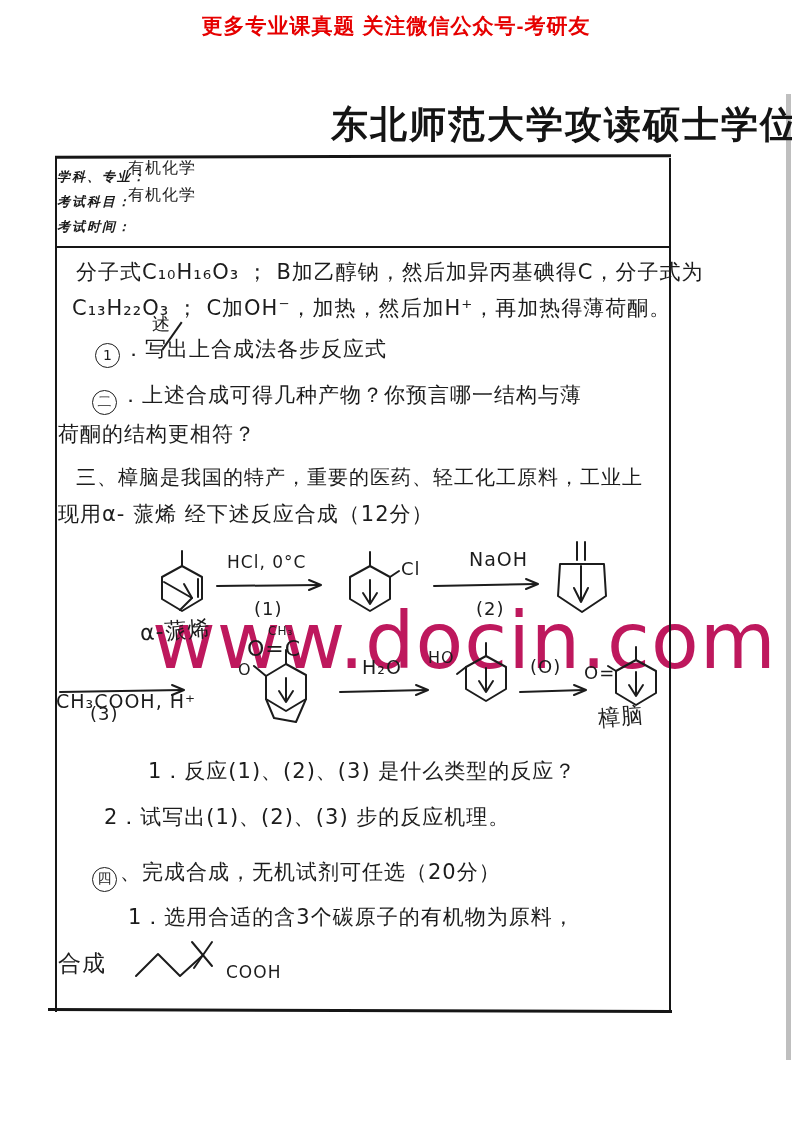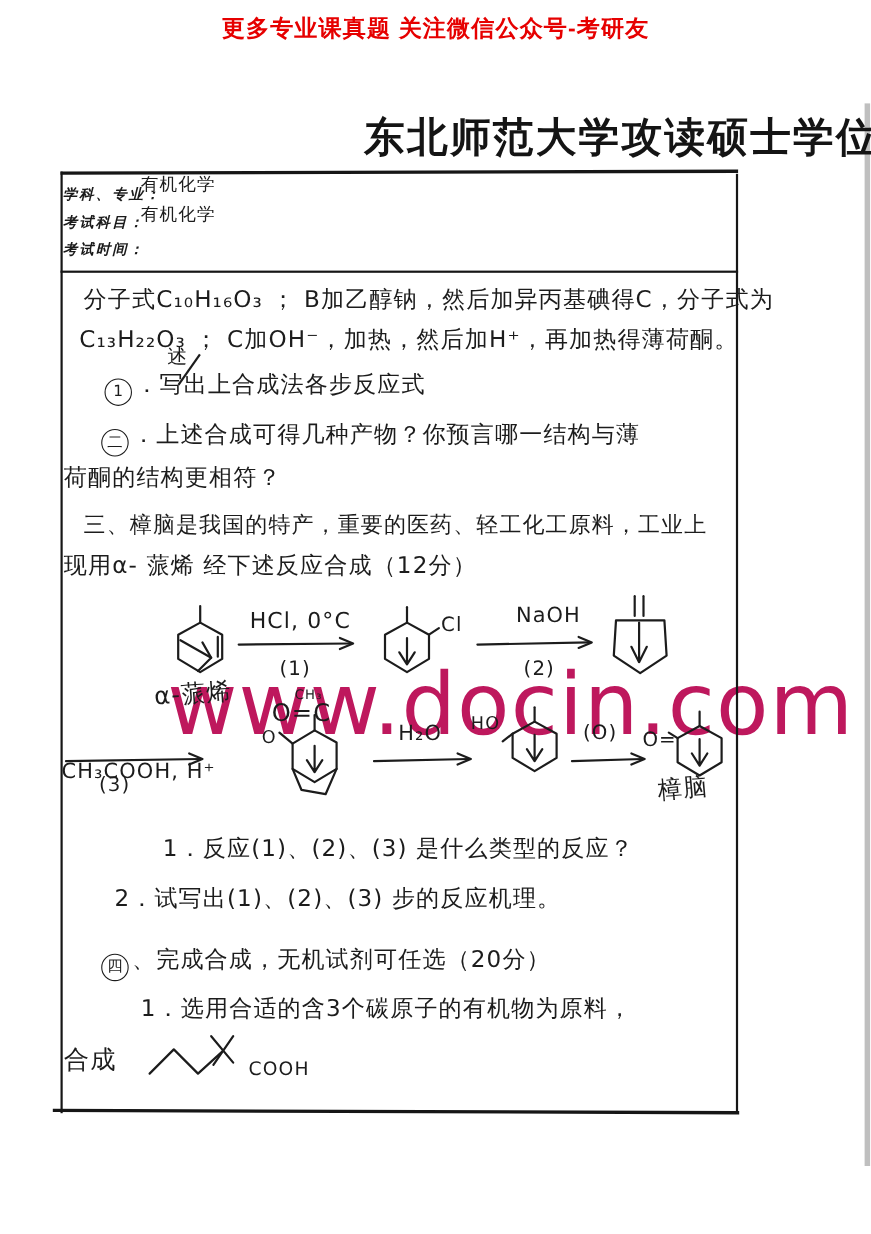--- a/index.html
+++ b/index.html
@@ -81,21 +81,21 @@
     <line x1="48" y1="33" x2="48" y2="51"></line>
     <path d="M14 36 L42 52 L30 64"></path>
     <line x1="42" y1="52" x2="34" y2="38"></line>
   </svg>
   <div class="hw fg" style="left:140px;top:616px;font-size:22px;transform:rotate(-4deg);">α-蒎烯</div>
 
   <svg class="sk fg" style="left:215px;top:578px;" width="115" height="14" viewBox="0 0 115 14">
     <line x1="2" y1="8" x2="104" y2="7"></line>
       <path d="M94 2 L106 7 L94 12"></path>
   </svg>
-  <div class="hw fg" style="left:227px;top:552px;font-size:20px;">HCl, 0°C</div>
+  <div class="hw fg" style="left:227px;top:552px;font-size:17px;">HCl, 0°C</div>
   <div class="hw fg" style="left:254px;top:598px;font-size:18px;">(1)</div>
 
   <svg class="sk fg" style="left:338px;top:548px;" width="64" height="78" viewBox="0 0 64 78">
     <line x1="32" y1="18" x2="32" y2="4"></line>
     <path d="M32 18 L52 29 L52 51 L32 63 L12 51 L12 29 Z"></path>
     <path d="M32 32 L32 56 M32 56 L25 45 M32 56 L39 45"></path>
     <line x1="52" y1="29" x2="61" y2="23"></line>
   </svg>
   <div class="hw fg" style="left:401px;top:558px;font-size:18px;">Cl</div>
 

